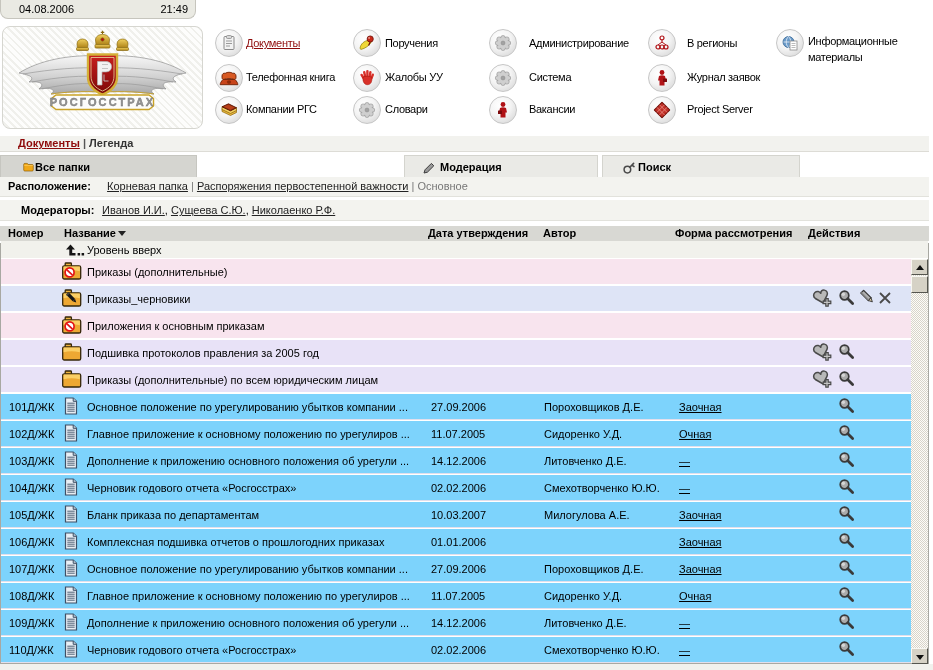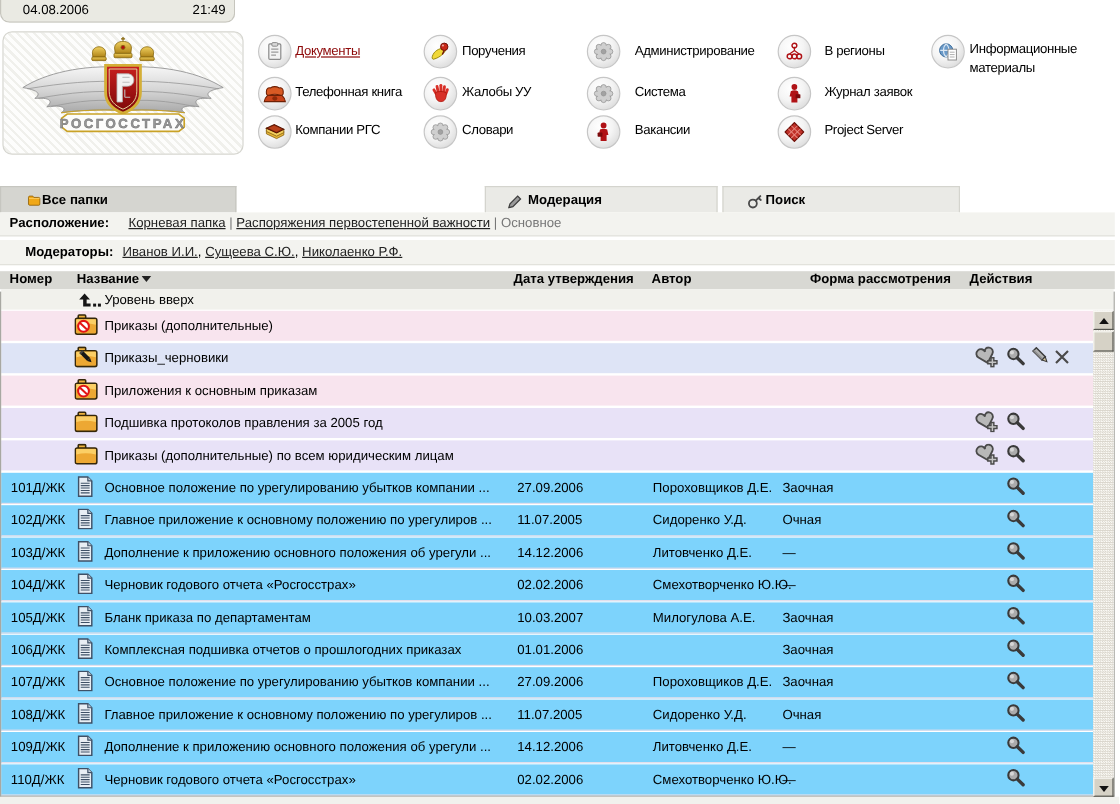--- a/index.html
+++ b/index.html
@@ -54,21 +54,21 @@
 .uprow { top:241px; height:17px; background:#f1f1ec; width:927px; }
 .frow { height:25px; }
 .pink { background:#f8e4ee; }
 .blue { background:#dee4f6; }
 .lav { background:#e8e2f7; }
 .drow { height:26px; background:#7dd3fc; border-bottom:1px solid #e2dfec; }
 .rtext { position:absolute; left:86px; top:50%; transform:translateY(-50%); }
 .num { position:absolute; left:8px; top:50%; transform:translateY(-50%); }
 .dat { position:absolute; left:430px; top:50%; transform:translateY(-50%); }
 .aut { position:absolute; left:543px; top:50%; transform:translateY(-50%); }
-.frm { position:absolute; left:651px; top:50%; transform:translateY(-50%); }
+.frm { position:absolute; left:678px; top:50%; transform:translateY(-50%);text-decoration:underline; }
 .ficon { position:absolute; left:61px; top:50%; transform:translateY(-50%); }
 .dicon { position:absolute; left:63px; top:50%; transform:translateY(-50%); }
 .act1 { position:absolute; left:810px; top:50%; transform:translateY(-50%); }
 .act2 { position:absolute; left:837px; top:50%; transform:translateY(-50%); }
 .act3 { position:absolute; left:857px; top:50%; transform:translateY(-50%); }
 .act4 { position:absolute; left:877px; top:50%; transform:translateY(-50%); }
 
 
 #tleft { left:0; top:243px; width:1px; height:421px; background:#a8a8a2; }
 #tright { left:928px; top:243px; width:1px; height:421px; background:#a8a8a2; }
@@ -318,20 +318,23 @@
           <g stroke="#aaa" stroke-width="0.8">
             <line x1="10" y1="8.5" x2="14" y2="8.5"></line>
             <line x1="10" y1="10.5" x2="14" y2="10.5"></line>
             <line x1="10" y1="12.5" x2="14" y2="12.5"></line>
           </g>
         </svg>
       </div>
     <span class="ml" style="left:808px;top:34px;line-height:15.5px;">Информационные<br>материалы</span>
   </div>
 
+  <div class="abs" id="docbar">
+      <div style="position:absolute;left:18px;top:1px;"><b class="red">Документы</b> <span class="sep">|</span> <b style="color:#333;">Легенда</b></div>
+    </div>
 
   <div class="tab active" style="left:0;width:197px;">
       <span class="ticon" style="left:22px;top:6px;"><svg width="11" height="10" viewBox="0 0 15 13">
           <path d="M1 3 C1 2.2 1.6 1.6 2.4 1.6 L5.4 1.6 C6 1.6 6.4 1.9 6.7 2.4 L7.1 3.1 L12.6 3.1 C13.4 3.1 14 3.7 14 4.5 L14 10.6 C14 11.4 13.4 12 12.6 12 L2.4 12 C1.6 12 1 11.4 1 10.6 Z" fill="#f0a818" stroke="#8a5a00" stroke-width="0.9"></path>
           <path d="M1.6 4.6 L13.4 4.6 L13.4 3.8 L1.6 3.8 Z" fill="#ffd26a"></path>
         </svg></span>
       <span class="ttext" style="left:34px;">Все папки</span>
     </div>
   <div class="tab" style="left:404px;width:194px;">
       <span class="ticon" style="left:17px;top:5px;"><svg width="14" height="13" viewBox="0 0 14 13">

